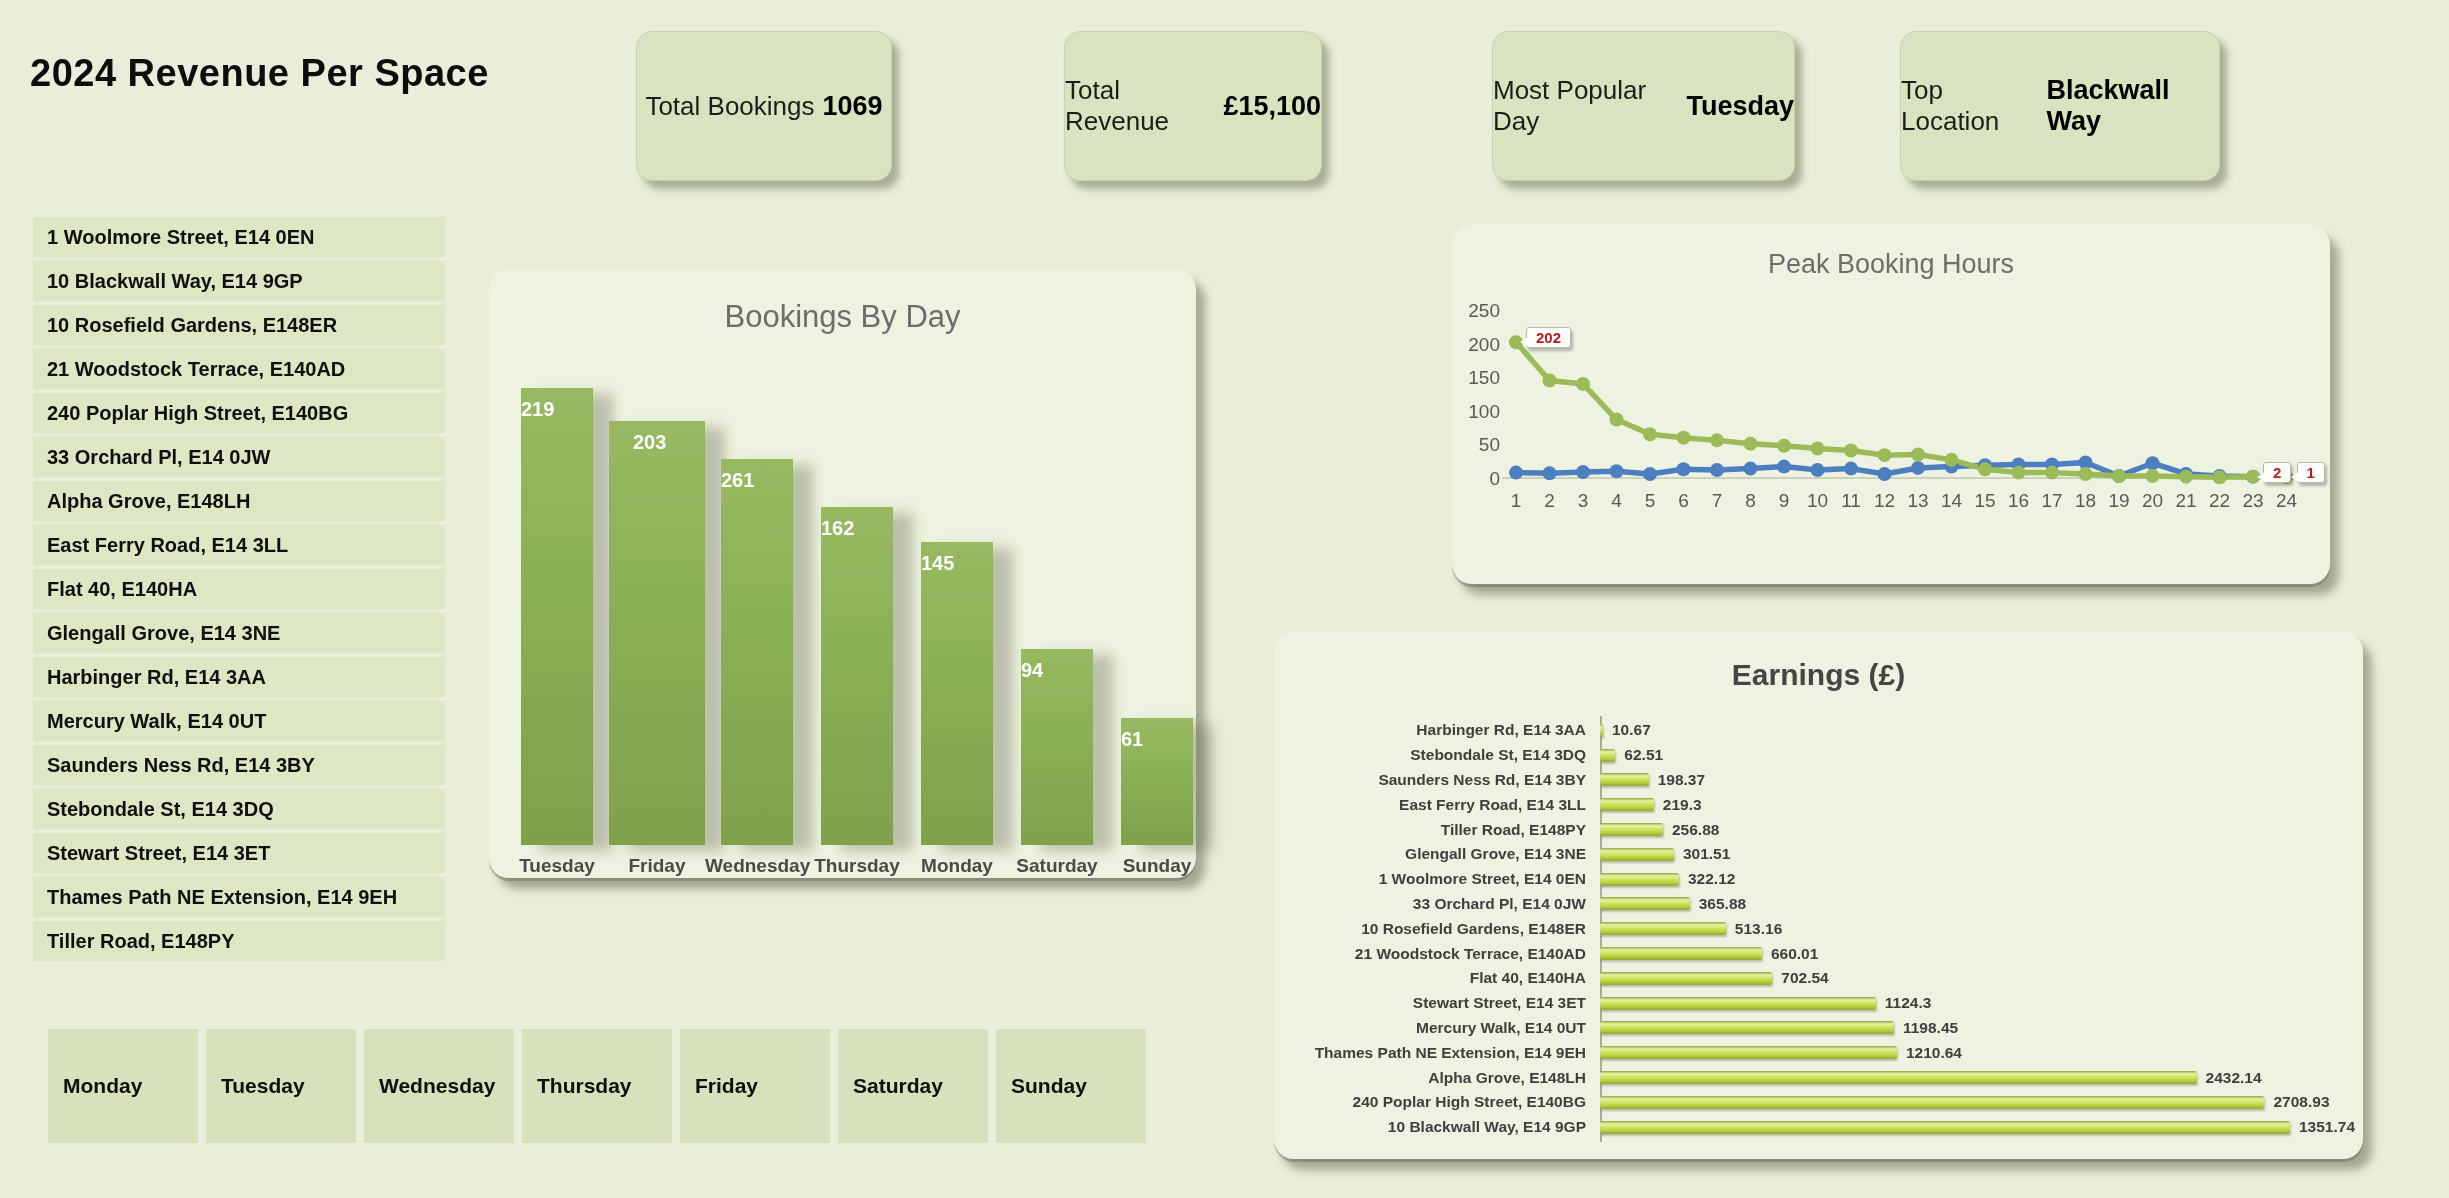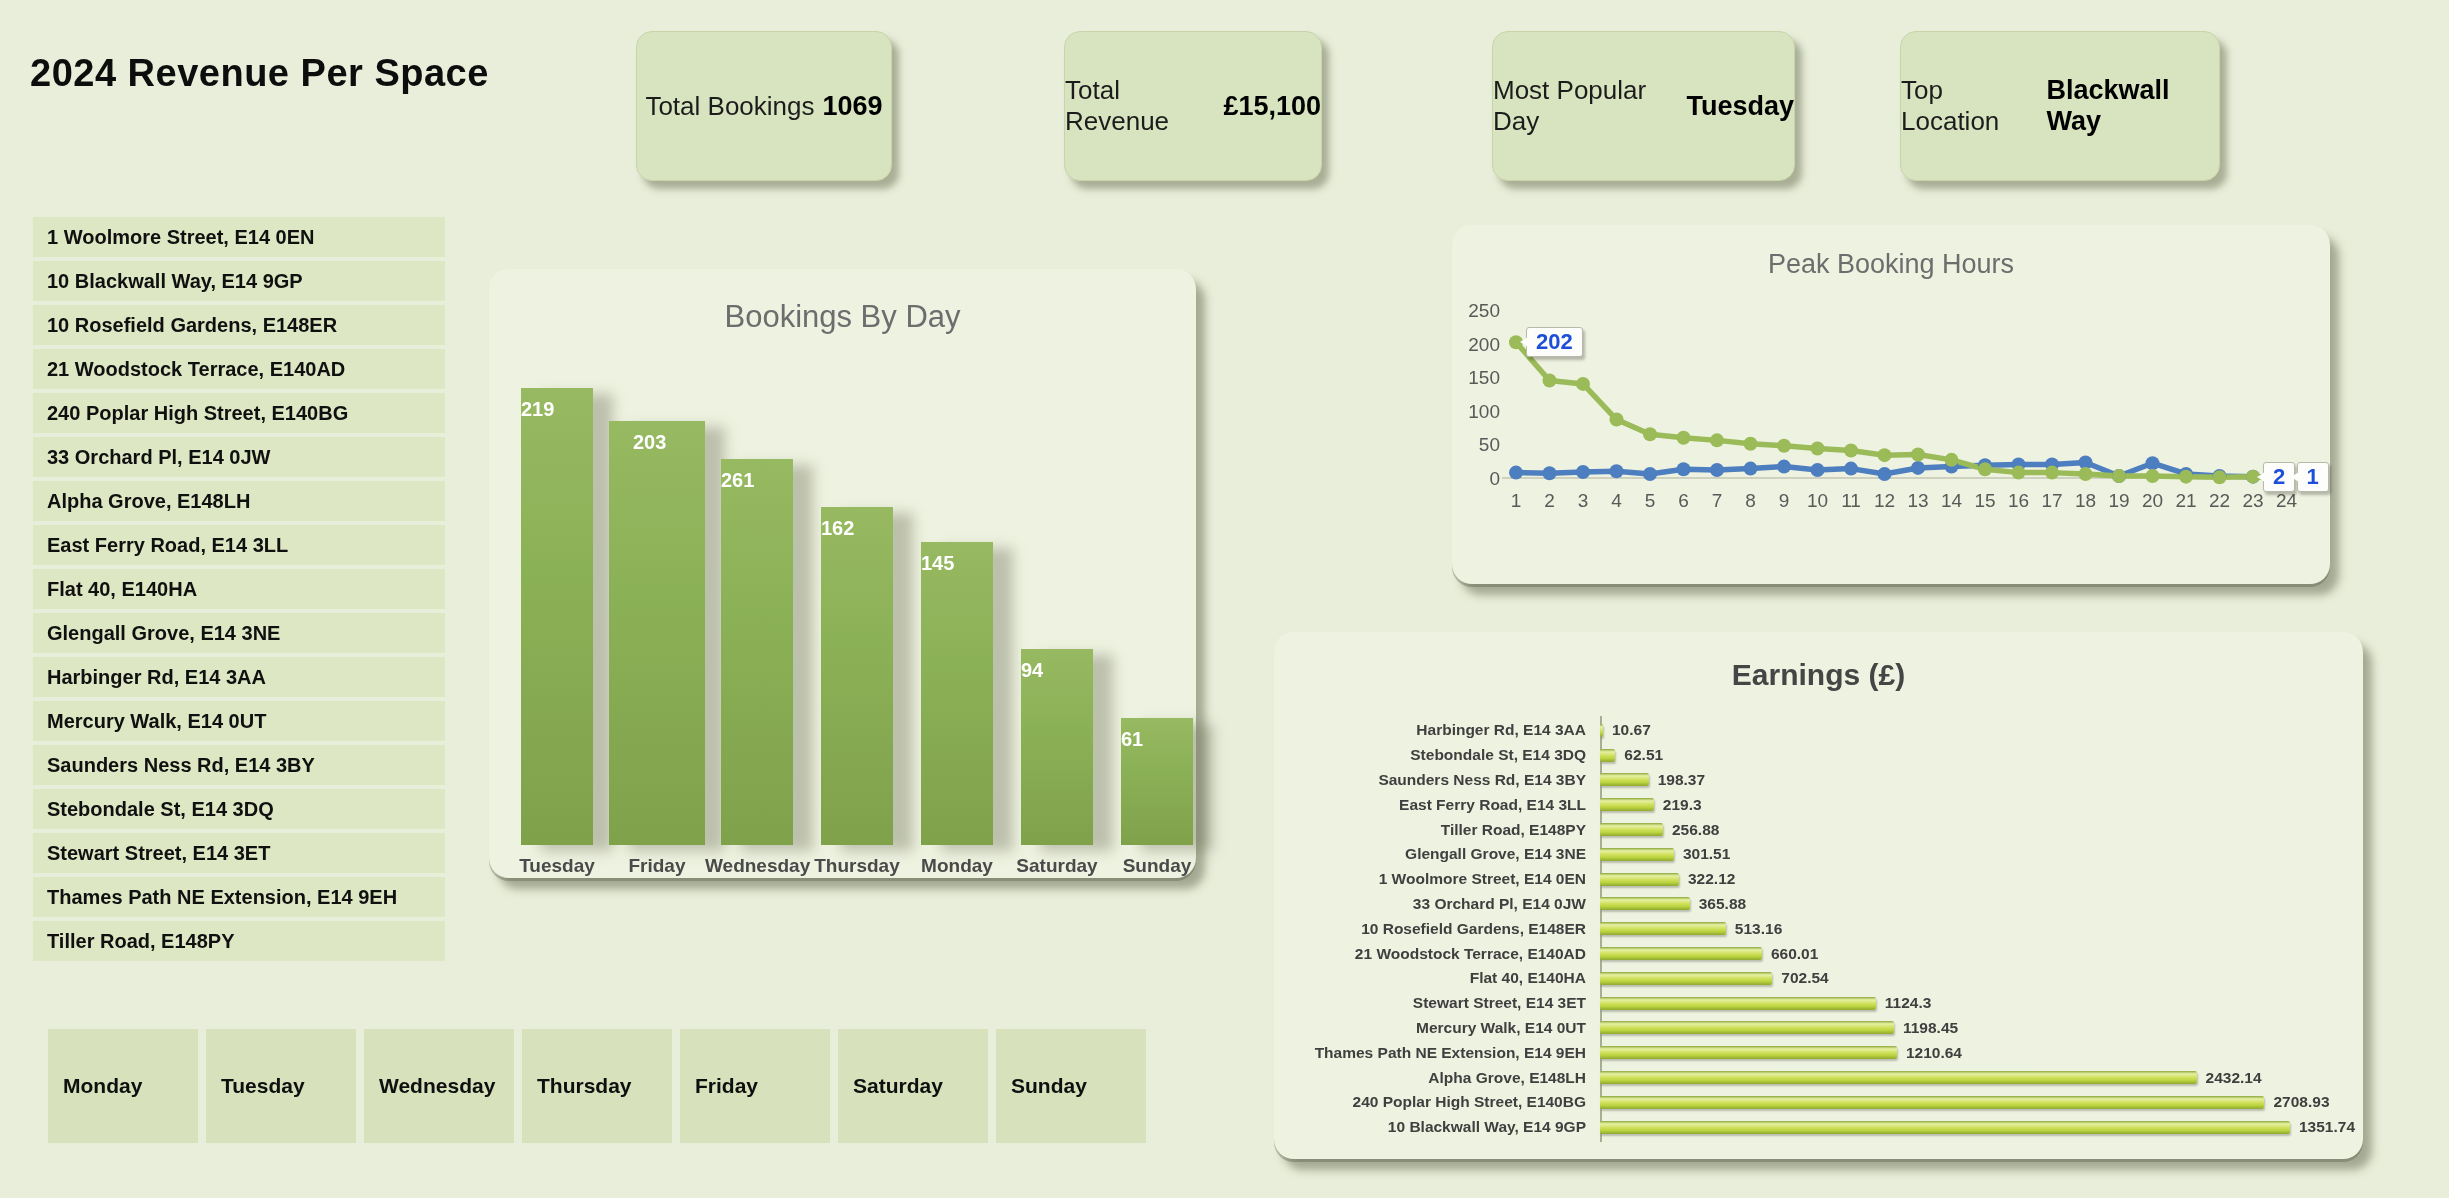--- a/index.html
+++ b/index.html
@@ -46,21 +46,21 @@
   
   .peak-panel{left:1452px; top:225px; width:878px; height:359px;}
   .peak-title{top:24px; font-size:27px;}
   .peak-svg{position:absolute; left:0; top:0;}
   .peak-legend{position:absolute; left:0; bottom:16px; width:100%; display:flex; justify-content:center; gap:10px; align-items:center;}
   .lg-item{display:flex; align-items:center; gap:8px;}
   .lg-swatch{width:46px; height:6px; border-radius:3px; position:relative;}
   .lg-swatch::after{content:""; position:absolute; width:16px; height:16px; border-radius:50%; left:15px; top:-5px; background:inherit;}
   .lg-label{font-size:19px; color:#4c4c4c;}
   .callout{position:absolute; background:#fdfdfb; border:1px solid #b9b9a9; border-radius:3px;
-           padding:1px 9px; font-size:22px; font-weight:bold; color:#1d4ed8;
+           padding:1px 9px; font-size:15px; font-weight:bold; color:#b91c1c;
            box-shadow:2px 3px 3px rgba(0,0,0,.25); z-index:3;}
   .callout::before{content:""; position:absolute; left:-7px; top:9px; border-style:solid;
            border-width:5px 8px 5px 0; border-color:transparent #fdfdfb transparent transparent;}
 
   
   .earnings-panel{left:1274px; top:632px; width:1089px; height:527px;}
   .earnings-title{top:26px; font-size:30px; font-weight:bold; color:#454545;}
   .earn-rows{position:absolute; left:0; top:86px; width:100%;}
   .earn-row{display:flex; align-items:center; height:24.8px;}
   .earn-label{width:312px; padding-right:14px; text-align:right; font-size:15.5px; font-weight:bold; color:#3f3f3f; flex:none;}

